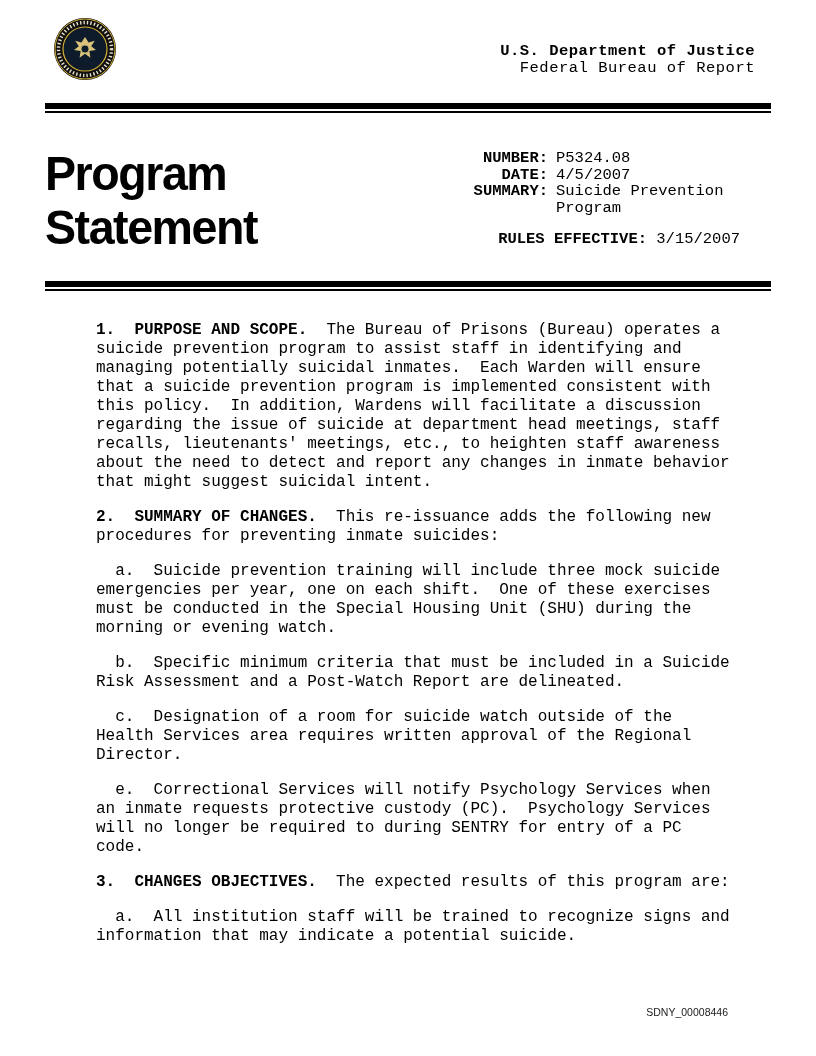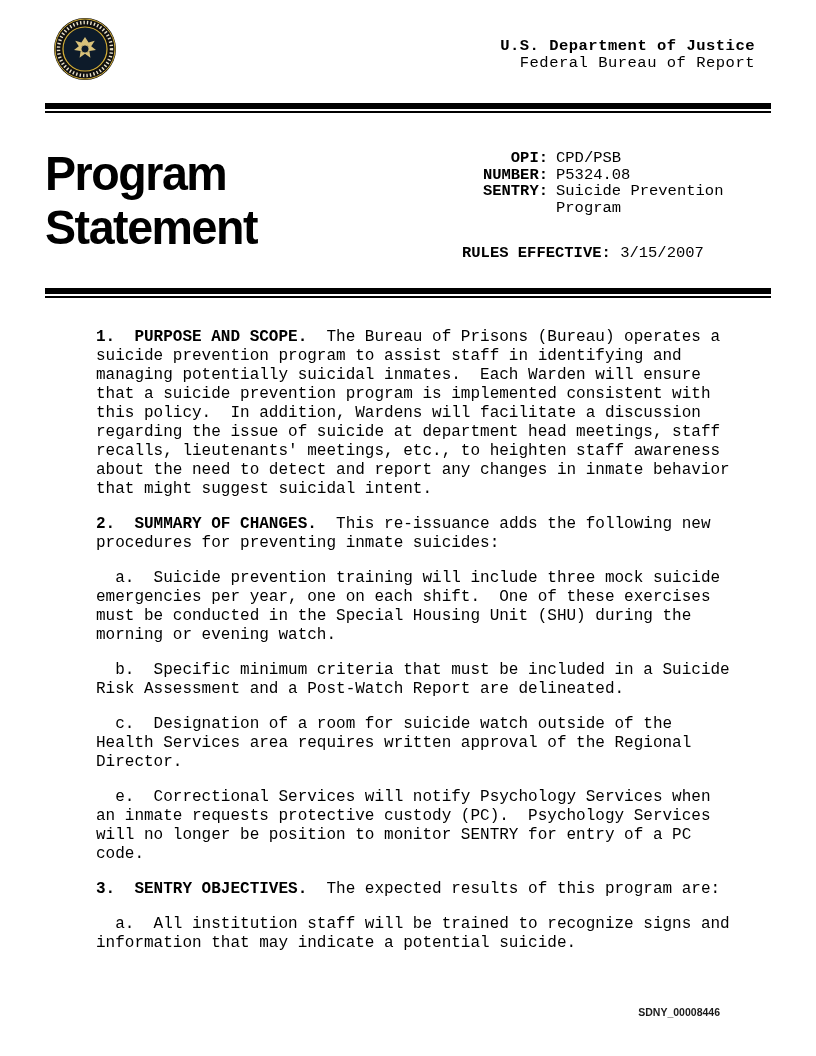--- a/index.html
+++ b/index.html
@@ -11,21 +11,21 @@
     margin: 0 auto;
     background: #ffffff;
     color: #000000;
     font-family: "Liberation Mono", "DejaVu Sans Mono", monospace;
     overflow: hidden;
   }
   
   .top-header {
     display: flex;
     justify-content: space-between;
-    align-items: flex-start;
+    align-items: center;
     padding: 17px 61px 22px 53px;
   }
   .seal { width: 64px; height: 64px; flex: 0 0 auto; }
   .dept-block {
     text-align: right;
     padding-top: 21px;
     font-size: 15.5px;
     line-height: 17px;
     letter-spacing: 0.5px;
   }
@@ -61,43 +61,42 @@
   }
   .field-row { display: flex; }
   .f-label {
     width: 86px;
     text-align: right;
     font-weight: bold;
     flex: 0 0 auto;
     margin-right: 8px;
   }
   .f-value { white-space: pre-line; }
-  .rules-line { margin-top: 29px; white-space: pre-wrap; }
+  .rules-line { margin-top: 15px; white-space: pre-wrap; text-align: right; }
   .b { font-weight: bold; }
   
   .doc-body {
     margin: 30px 80px 0 96px;
     width: 636px;
     font-size: 16px;
     line-height: 19px;
   }
   .para {
     white-space: pre-wrap;
     margin-bottom: 16px;
     word-break: normal;
   }
   
   .bates {
     position: absolute;
-    right: 96px;
+    right: 88px;
     bottom: 38px;
     font-family: "Liberation Sans", sans-serif;
     font-size: 10.5px;
     color: #1a1a1a;
-    font-weight: bold;
   }
 </style>
 </head>
 <body>
 
 <div class="page">
 
   <header class="top-header">
     <div class="seal">
       <svg width="64" height="64" viewBox="0 0 64 64" aria-hidden="true">
@@ -115,45 +114,45 @@
     </div>
   </header>
 
   <div class="rule"></div>
 
   <section class="masthead">
     <h1 class="ps-title"><span>Program</span><br><span>Statement</span></h1>
     <div class="fields-block">
       <div id="fields-grid">
           <div class="field-row">
-            <span class="f-label">OPI:</span>
-            <span class="f-value">CPD/PSB</span>
-          </div>
-          <div class="field-row">
             <span class="f-label">NUMBER:</span>
             <span class="f-value">P5324.08</span>
           </div>
           <div class="field-row">
-            <span class="f-label">SENTRY:</span>
+            <span class="f-label">DATE:</span>
+            <span class="f-value">4/5/2007</span>
+          </div>
+          <div class="field-row">
+            <span class="f-label">SUMMARY:</span>
             <span class="f-value">Suicide Prevention
 Program</span>
           </div>
         </div>
       <div class="rules-line"><span class="b">RULES EFFECTIVE:</span><span> 3/15/2007</span></div>
     </div>
   </section>
 
   <div class="rule"></div>
 
   <main class="doc-body" id="body-paragraphs">
       <p class="para"><span class="b">1.  </span><span class="b">PURPOSE AND SCOPE.</span><span>  The Bureau of Prisons (Bureau) operates a suicide prevention program to assist staff in identifying and managing potentially suicidal inmates.  Each Warden will ensure that a suicide prevention program is implemented consistent with this policy.  In addition, Wardens will facilitate a discussion regarding the issue of suicide at department head meetings, staff recalls, lieutenants' meetings, etc., to heighten staff awareness about the need to detect and report any changes in inmate behavior that might suggest suicidal intent.</span></p>
       <p class="para"><span class="b">2.  </span><span class="b">SUMMARY OF CHANGES.</span><span>  This re-issuance adds the following new procedures for preventing inmate suicides:</span></p>
       <p class="para"><span>  a.  Suicide prevention training will include three mock suicide emergencies per year, one on each shift.  One of these exercises must be conducted in the Special Housing Unit (SHU) during the morning or evening watch.</span></p>
       <p class="para"><span>  b.  Specific minimum criteria that must be included in a Suicide Risk Assessment and a Post-Watch Report are delineated.</span></p>
       <p class="para"><span>  c.  Designation of a room for suicide watch outside of the Health Services area requires written approval of the Regional Director.</span></p>
-      <p class="para"><span>  e.  Correctional Services will notify Psychology Services when an inmate requests protective custody (PC).  Psychology Services will no longer be position to monitor SENTRY for entry of a PC code.</span></p>
-      <p class="para"><span class="b">3.  </span><span class="b">SENTRY OBJECTIVES.</span><span>  The expected results of this program are:</span></p>
+      <p class="para"><span>  e.  Correctional Services will notify Psychology Services when an inmate requests protective custody (PC).  Psychology Services will no longer be required to during SENTRY for entry of a PC code.</span></p>
+      <p class="para"><span class="b">3.  </span><span class="b">CHANGES OBJECTIVES.</span><span>  The expected results of this program are:</span></p>
       <p class="para"><span>  a.  All institution staff will be trained to recognize signs and information that may indicate a potential suicide.</span></p>
     </main>
 
   <div class="bates">SDNY_00008446</div>
 
 </div>
 
 </body></html>

